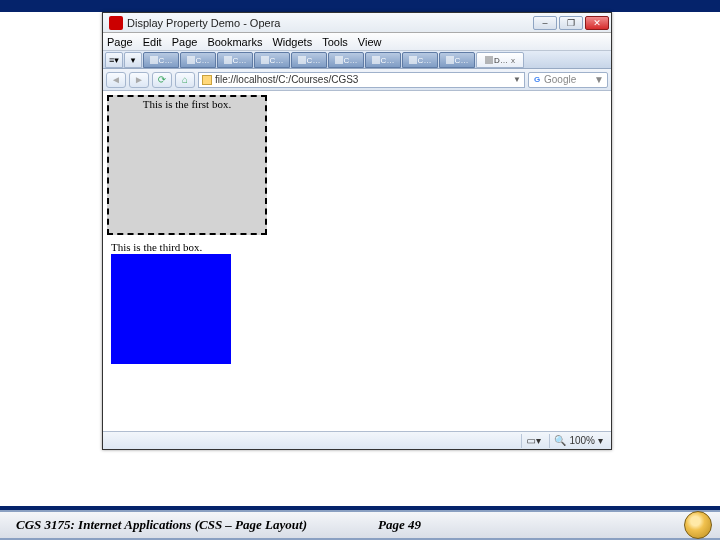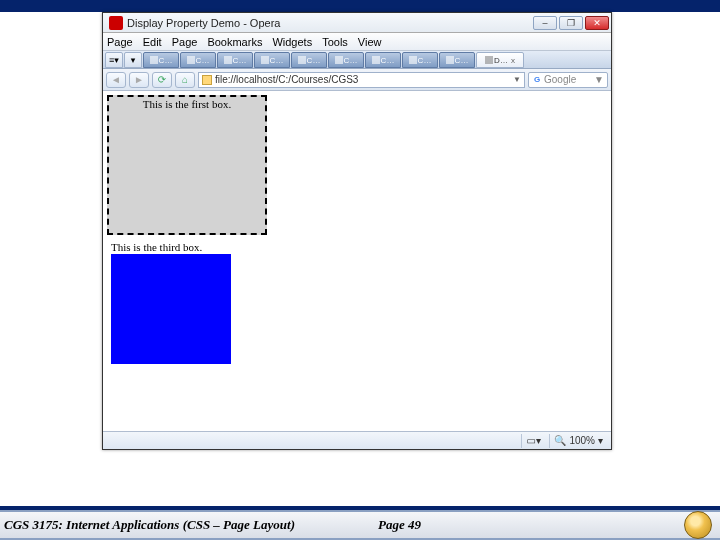--- a/index.html
+++ b/index.html
@@ -193,21 +193,21 @@
     border-top:2px solid #8aa0c2;
     border-bottom:2px solid #8aa0c2;
     display:flex;
     align-items:center;
     font-family:"Times New Roman",serif;
     font-style:italic;
     font-weight:bold;
     font-size:13px;
     color:#000;
   }
-  .slide-footer .course{position:absolute;left:4px;}
+  .slide-footer .course{position:absolute;left:16px;}
   .slide-footer .page{position:absolute;left:378px;text-align:center;}
   .slide-footer .author{position:absolute;left:472px;}
   .slide-footer .logo{
     position:absolute;right:8px;
     width:28px;height:28px;border-radius:50%;
     background:radial-gradient(circle at 40% 35%, #ffe9a8 0 20%, #f1c14e 40%, #b78a1e 100%);
     border:1px solid #7a5d16;
   }
   .bar-above-footer{
     position:absolute;left:0;right:0;bottom:30px;height:4px;background:#05236b;

